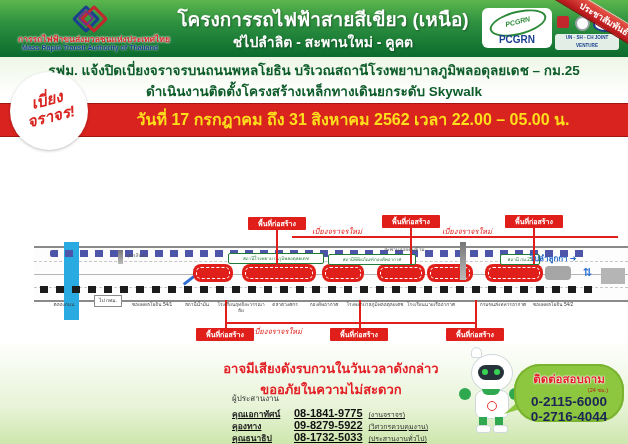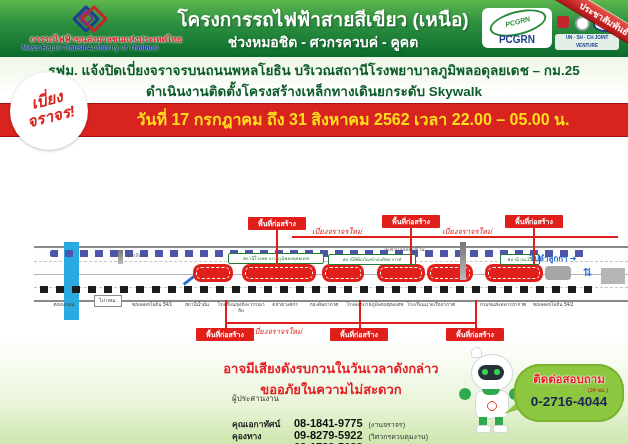--- a/index.html
+++ b/index.html
@@ -85,22 +85,22 @@
   .footer-wash{position:absolute;left:0;top:340px;width:628px;height:104px;
                background:linear-gradient(180deg,rgba(223,240,200,0) 0%,#e7f3d6 65%,#cde7ad 100%);}
   .slogan-panel{position:absolute;left:8px;top:352px;width:190px;height:84px;border-radius:10px;
                 background:linear-gradient(180deg,#0f7a38,#07411f);text-align:center;box-sizing:border-box;padding-top:7px;}
   .slogan-org{color:#ffd92b;font-size:12.5px;font-weight:800;font-style:italic;}
   .slogan-main{color:#ffd92b;font-size:15px;font-weight:800;font-style:italic;margin-top:2px;}
   .slogan-quote{color:#ffffff;font-size:6.3px;font-style:italic;line-height:9.5px;margin-top:6px;}
   .noise{position:absolute;left:200px;top:356px;width:262px;text-align:center;}
   .noise p{margin:4px;color:#e31e24;font-size:13px;font-weight:800;line-height:17px;}
   .contacts{position:absolute;left:232px;top:392px;width:230px;}
-  .contacts .head{color:#333;font-size:8px;margin-bottom:12px;}
-  .crow{display:flex;align-items:baseline;gap:6px;height:12px;}
+  .contacts .head{color:#333;font-size:8px;margin-bottom:2px;}
+  .crow{display:flex;align-items:baseline;gap:6px;height:12px;text-decoration:underline;}
   .cname{width:56px;color:#222;font-size:8.5px;font-weight:bold;}
   .cphone{color:#111;font-size:11px;font-weight:800;}
   .cnote{color:#333;font-size:7px;}
 
   
   .mascot{position:absolute;left:455px;top:352px;width:72px;height:90px;}
   .m-head{position:absolute;left:16px;top:2px;width:40px;height:36px;background:#fff;border:1.5px solid #cfd8dc;border-radius:50%;}
   .m-knot{position:absolute;left:16px;top:-5px;width:9px;height:9px;background:#fff;border:1px solid #cfd8dc;border-radius:50% 50% 20% 20%;}
   .m-visor{position:absolute;left:6px;top:10px;width:26px;height:15px;background:#26323a;border-radius:8px;}
   .m-eye{position:absolute;top:4px;width:6px;height:6px;background:#39d353;border-radius:50%;}
@@ -126,26 +126,26 @@
 
 <div class="page">
 
   <div class="header">
     <div class="abs" style="left:10px;top:2px;width:160px;text-align:center;">
       <div class="abs" style="left:66px;top:4px;width:28px;height:24px;">
         <span class="diamond" style="left:0;top:3px;border-color:#1b3f8f;"></span>
         <span class="diamond" style="left:8px;top:3px;border-color:#c1272d;"></span>
         <span class="diamond" style="left:4px;top:3px;border-color:#7b2d8b;width:8px;height:8px;border-width:2px;margin-top:3px;"></span>
       </div>
-      <div class="agency-th abs" style="left:16px;top:30px;width:160px;">การรถไฟฟ้าขนส่งมวลชนแห่งประเทศไทย</div>
+      <div class="agency-th abs" style="left:4px;top:30px;width:160px;">การรถไฟฟ้าขนส่งมวลชนแห่งประเทศไทย</div>
       <div class="agency-en abs" style="left:0;top:42px;width:160px;">Mass Rapid Transit Authority of Thailand</div>
     </div>
 
     <div class="title abs" style="left:168px;top:4px;width:310px;">โครงการรถไฟฟ้าสายสีเขียว (เหนือ)</div>
-    <div class="subtitle abs" style="left:168px;top:31px;width:310px;">ช่วงหมอชิต - ศวกรควบค่ - คูคต</div>
+    <div class="subtitle abs" style="left:168px;top:31px;width:310px;">ช่ไปลำลิต - สะพานใหม่ - คูคต</div>
 
     <div class="pcgrn-panel">
       <div class="pcgrn-swoosh">PCGRN</div>
       <div class="pcgrn-word">PCGRN</div>
     </div>
 
     <div class="jv-panel">
       <span class="abs" style="left:2px;top:6px;width:12px;height:12px;background:#c1272d;border-radius:2px;"></span>
       <span class="abs" style="left:20px;top:6px;width:11px;height:11px;border:2px solid #9aa0a6;border-radius:50%;background:#fff;"></span>
       <span class="abs" style="left:38px;top:7px;width:22px;height:11px;border:2px solid #1b3f8f;border-radius:50%;background:#fff;color:#c1272d;font-size:4.5px;font-weight:800;text-align:center;line-height:10px;">CHEC</span>
@@ -282,16 +282,17 @@
     <div class="m-leg" style="left:24px;"></div>
     <div class="m-leg" style="left:40px;"></div>
     <div class="m-foot" style="left:21px;"></div>
     <div class="m-foot" style="left:38px;"></div>
   </div>
 
   <div class="bubble-tail"></div>
   <div class="bubble">
     <div class="b-title">ติดต่อสอบถาม</div>
     <div class="b-hours">(24 ชม.)</div>
+    <div class="b-phone">0-2115-6000</div>
     <div class="b-phone">0-2716-4044</div>
   </div>
 
 </div>
 
 </body></html>

